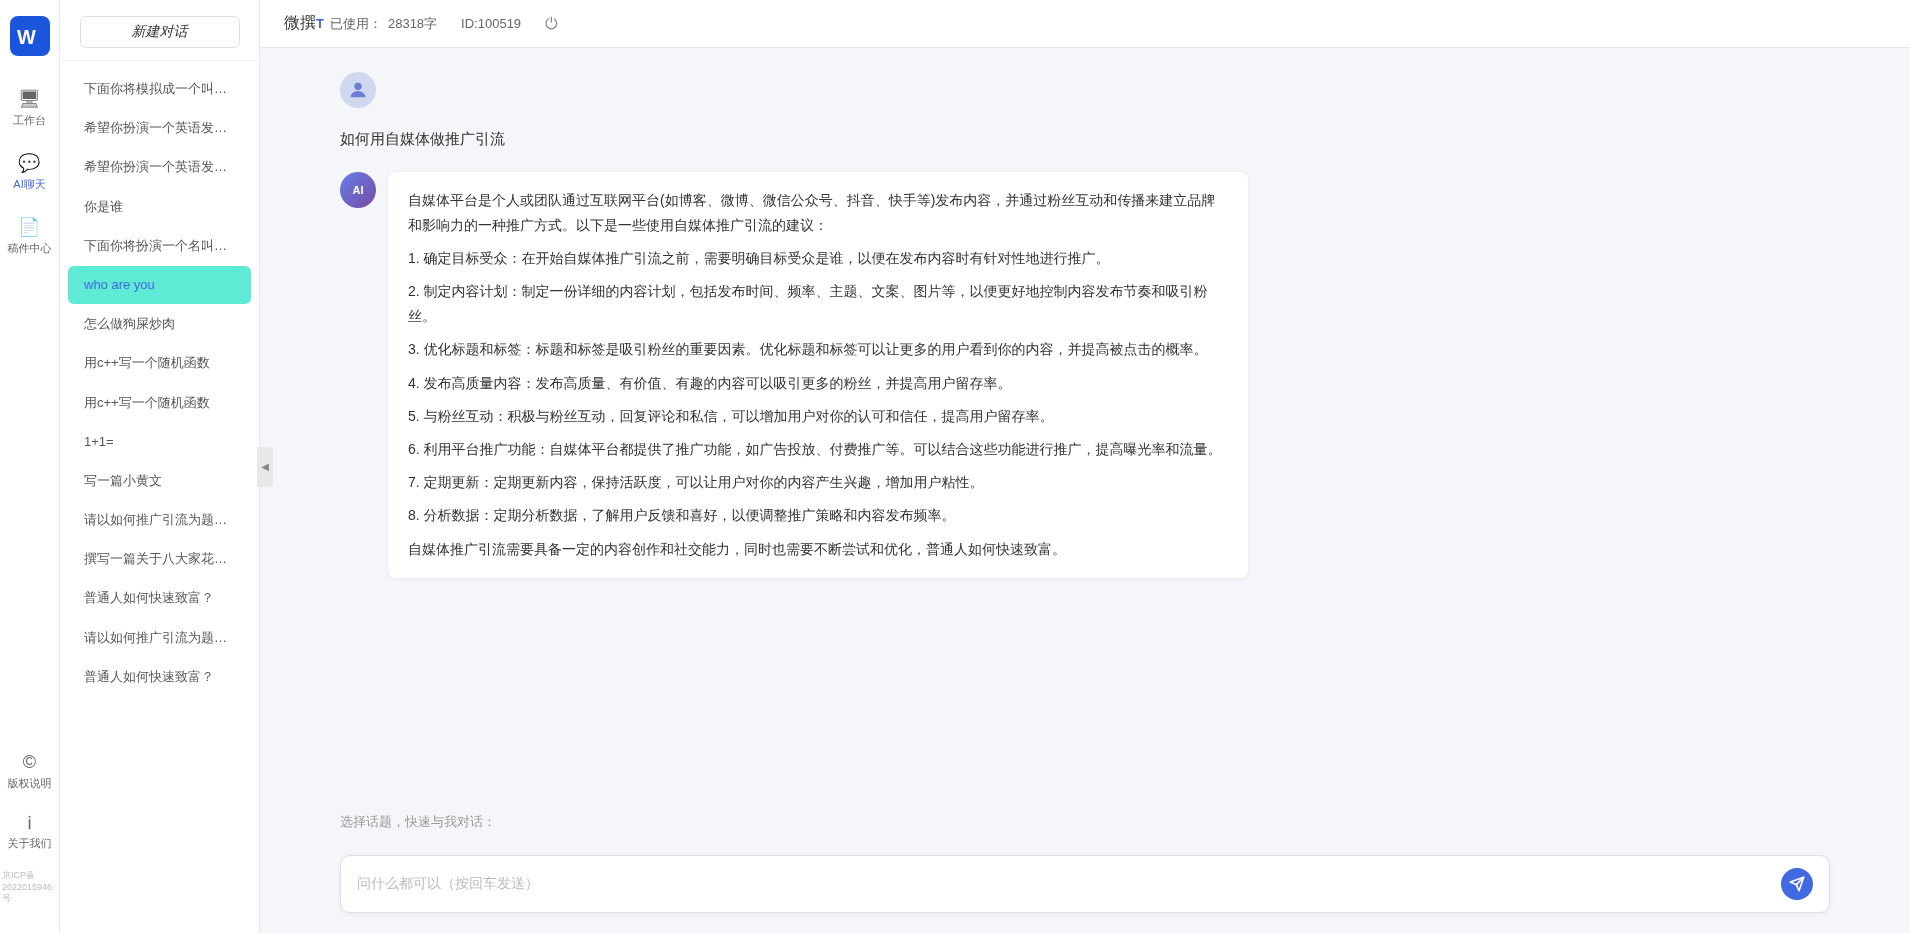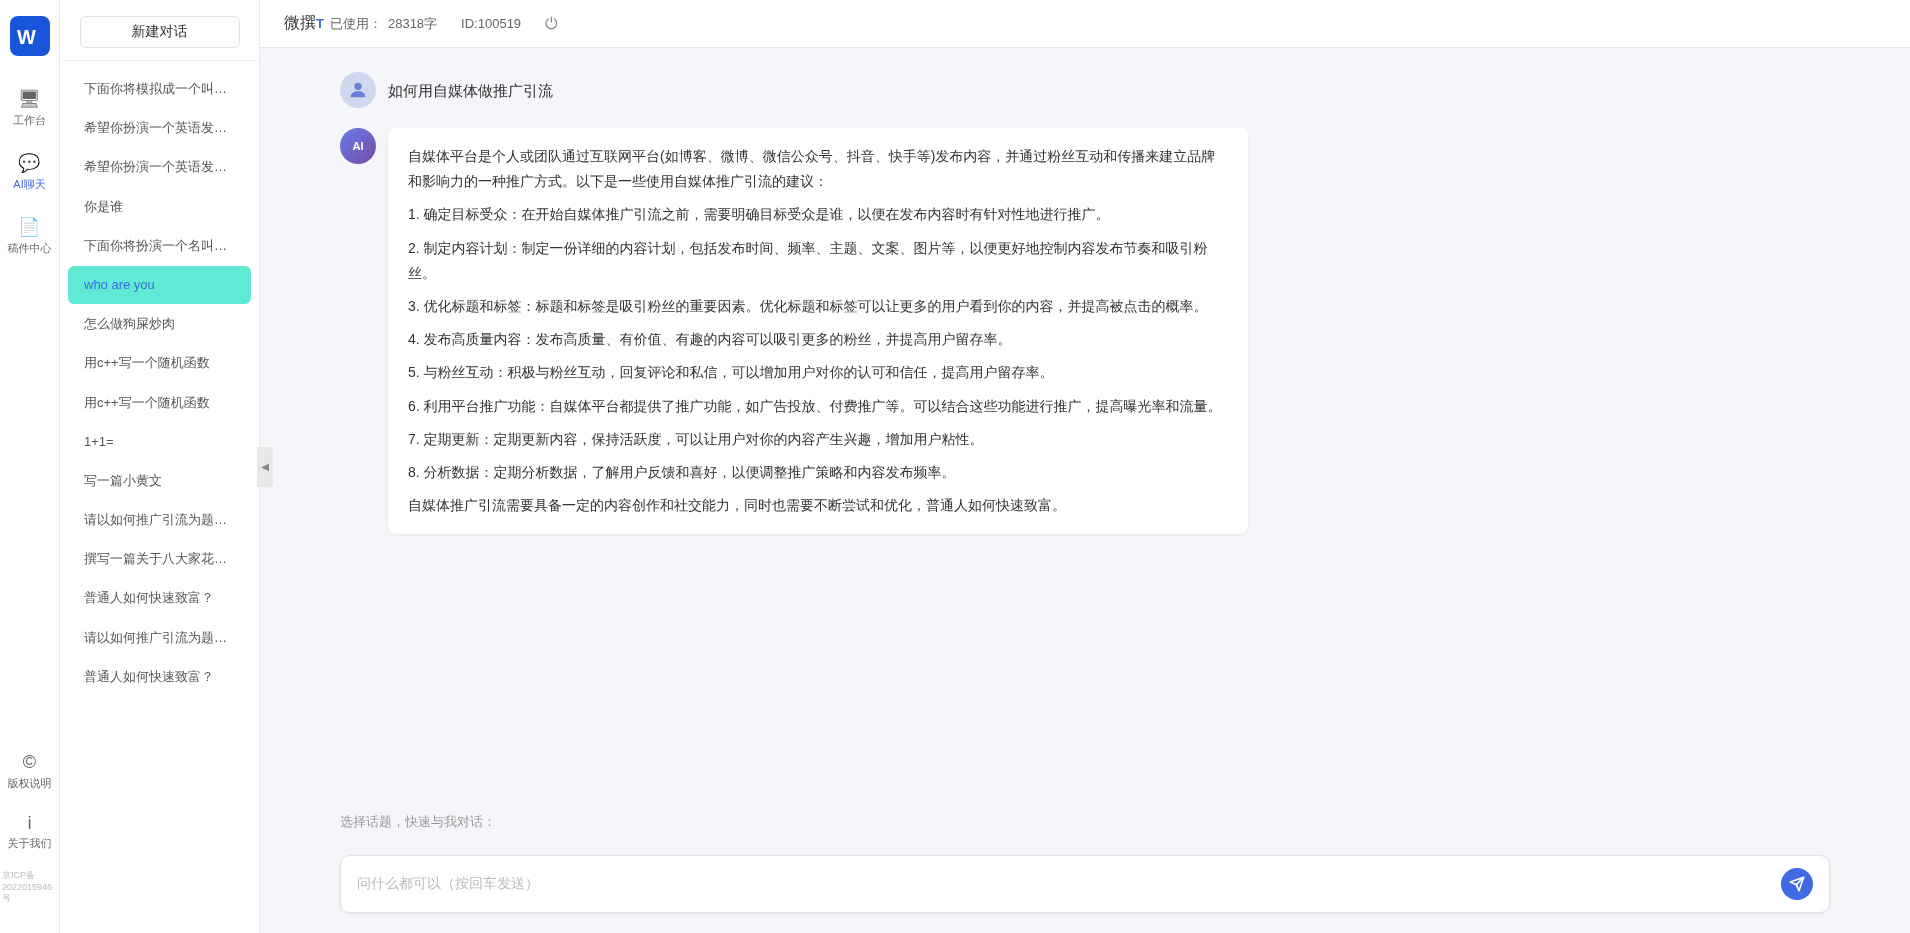--- a/index.html
+++ b/index.html
@@ -101,20 +101,21 @@
     .new-chat-btn {
       background: none;
       border: 1px solid #e0e0e0;
       border-radius: 6px;
       padding: 6px 24px;
       cursor: pointer;
       color: #333;
       font-size: 14px;
       width: 160px;
       text-align: center;
+      font-style: italic;
     }
     .sidebar-list {
       flex: 1;
       overflow-y: auto;
       padding: 8px 0;
     }
     .sidebar-list::-webkit-scrollbar { width: 4px; }
     .sidebar-list::-webkit-scrollbar-thumb { background: #ddd; border-radius: 2px; }
     .sidebar-list-item {
       padding: 10px 16px;
@@ -206,21 +207,21 @@
     }
     .chat-area::-webkit-scrollbar { width: 6px; }
     .chat-area::-webkit-scrollbar-thumb { background: #ddd; border-radius: 3px; }
 
     .message-row {
       display: flex;
       gap: 12px;
       align-items: flex-start;
     }
     .message-row.user {
-      flex-direction: row;
+      flex-direction: column;
     }
     .message-row.ai {
       flex-direction: row;
     }
     .avatar {
       width: 36px;
       height: 36px;
       border-radius: 50%;
       flex-shrink: 0;
       display: flex;

